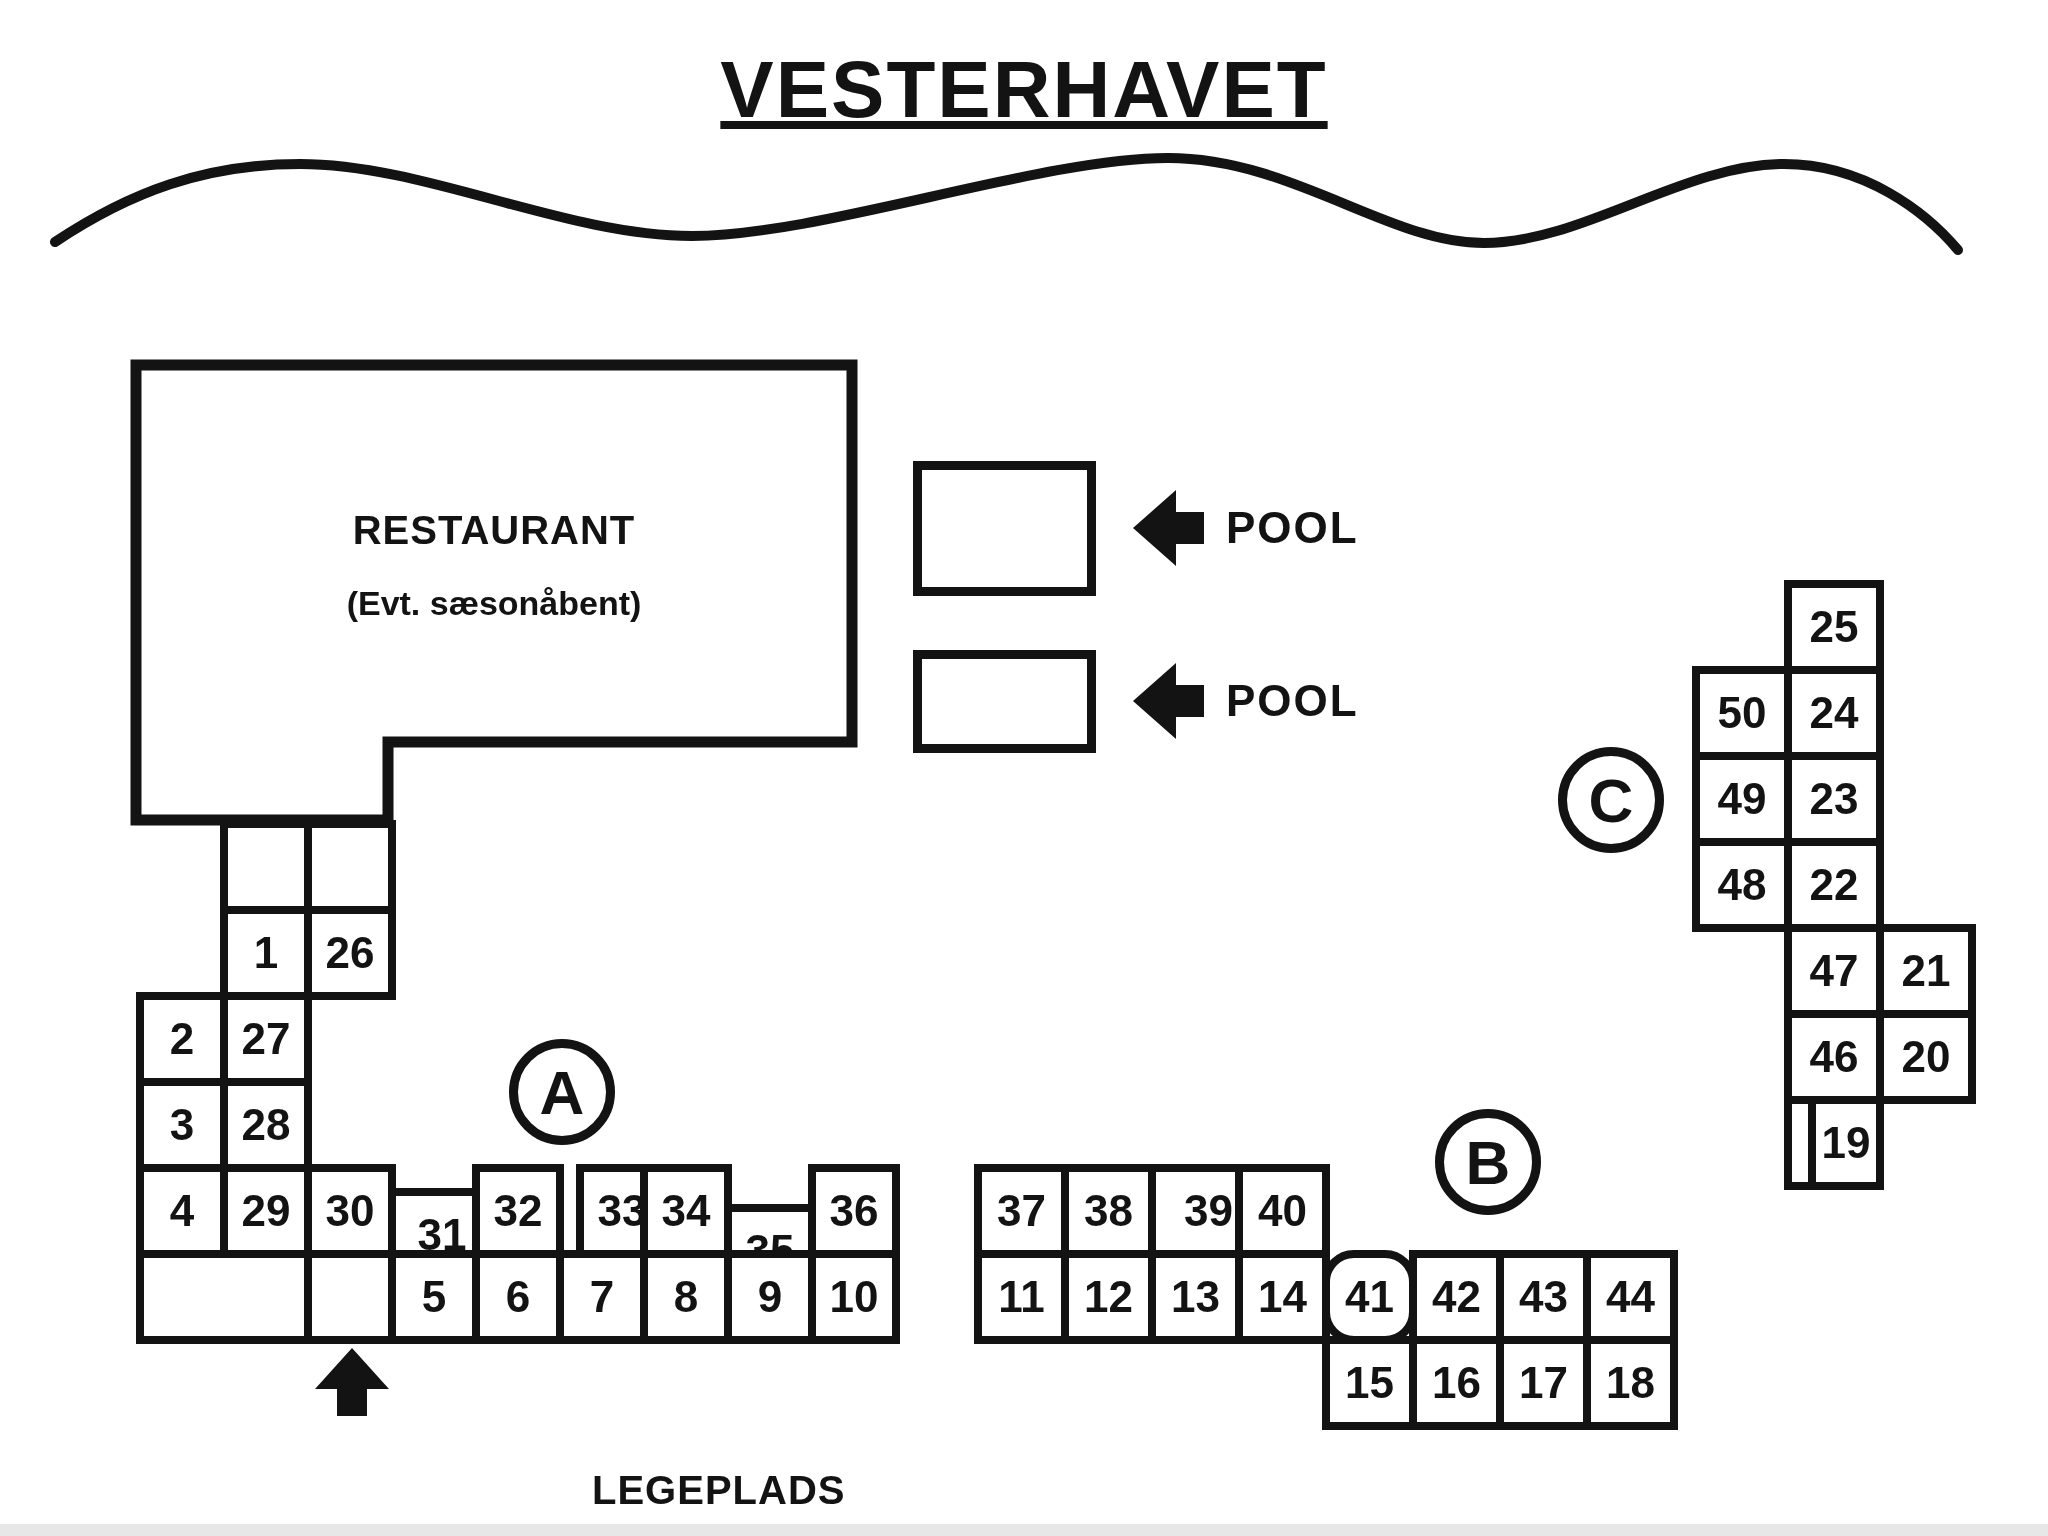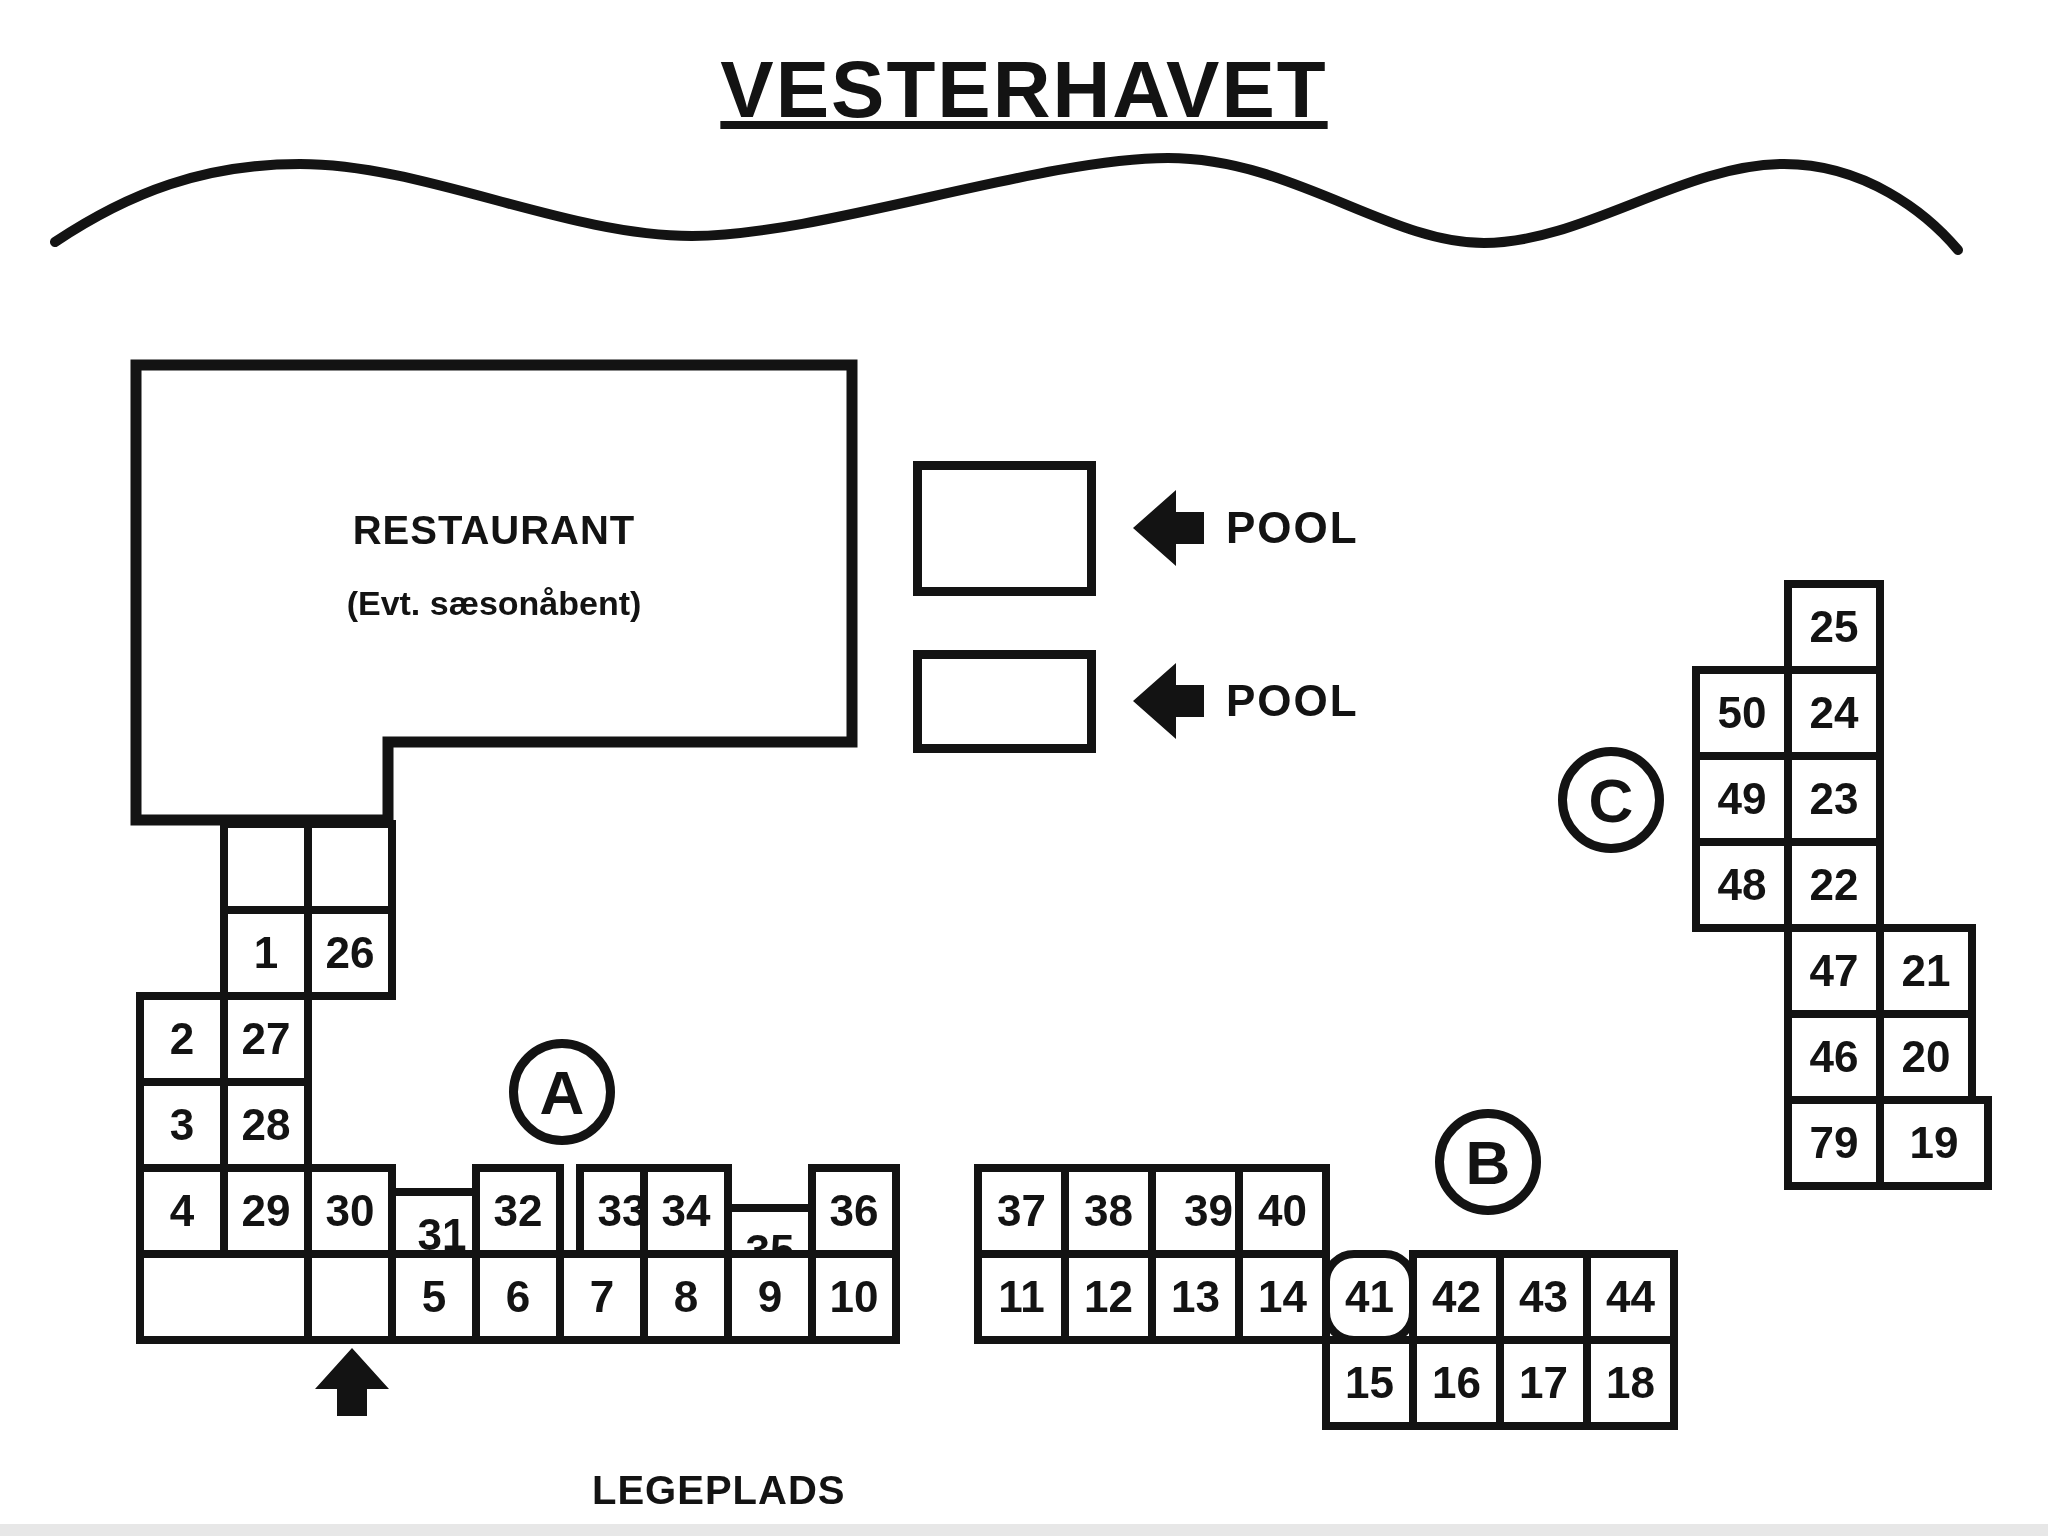--- a/index.html
+++ b/index.html
@@ -125,19 +125,19 @@
       <div class="cell" style="left: 1784px; top: 666px; width: 100px; height: 94px;">24</div>
       <div class="cell" style="left: 1692px; top: 752px; width: 100px; height: 94px;">49</div>
       <div class="cell" style="left: 1784px; top: 752px; width: 100px; height: 94px;">23</div>
       <div class="cell" style="left: 1692px; top: 838px; width: 100px; height: 94px;">48</div>
       <div class="cell" style="left: 1784px; top: 838px; width: 100px; height: 94px;">22</div>
       <div class="cell" style="left: 1784px; top: 924px; width: 100px; height: 94px;">47</div>
       <div class="cell" style="left: 1876px; top: 924px; width: 100px; height: 94px;">21</div>
       <div class="cell" style="left: 1784px; top: 1010px; width: 100px; height: 94px;">46</div>
       <div class="cell" style="left: 1876px; top: 1010px; width: 100px; height: 94px;">20</div>
       <div class="cell" style="left: 1784px; top: 1096px; width: 100px; height: 94px;">79</div>
-      <div class="cell" style="left: 1876px; top: 1096px; width: 116px; height: 94px;">19</div>
+      <div class="cell" style="left: 1808px; top: 1096px; width: 76px; height: 94px;">19</div>
     </div>
 
   <div class="playground-label">LEGEPLADS</div>
 
   <div class="bottom-strip"></div>
 </div>
 
 </body></html>

